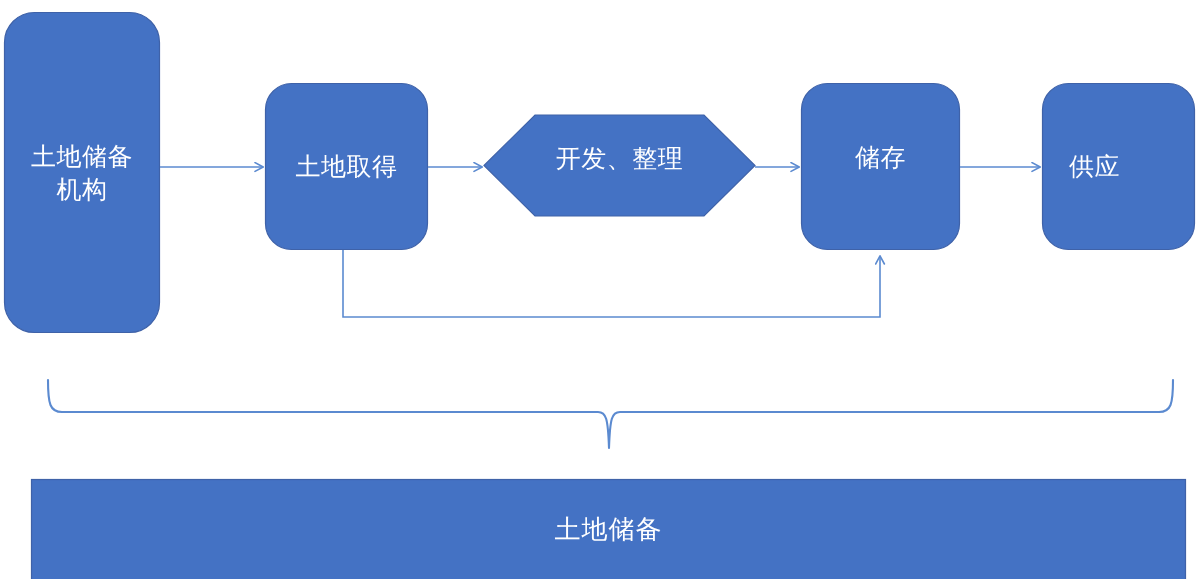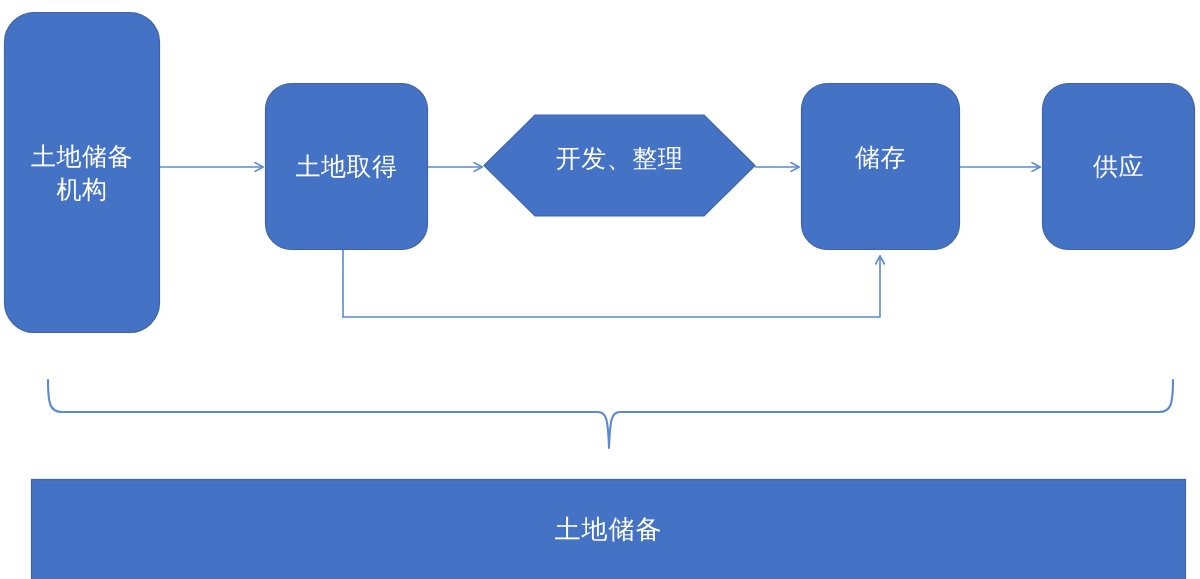--- a/index.html
+++ b/index.html
@@ -93,15 +93,15 @@
 
 <div class="node-label" style="left:4px; top:12px; width:156px; height:321px;">土地储备
 机构</div>
 
 <div class="node-label" style="left:265px; top:83px; width:163px; height:167px;">土地取得</div>
 
 <div class="node-label" style="left:484px; top:115px; width:271px; height:86px;">开发、整理</div>
 
 <div class="node-label" style="left:801px; top:83px; width:159px; height:149px;">储存</div>
 
-<div class="node-label" style="left:1042px; top:83px; width:153px; height:167px;">供应</div>
+<div class="node-label" style="left:1018px; top:83px; width:153px; height:167px;">供应</div>
 
 <div class="band-label" style="left:31px; top:479px; width:1155px; height:100px;">土地储备</div>
 
 </body></html>

